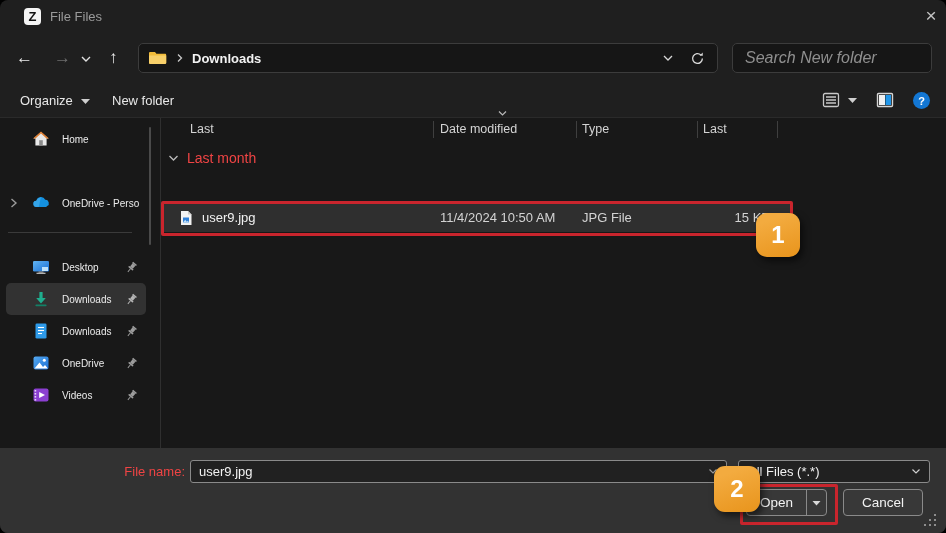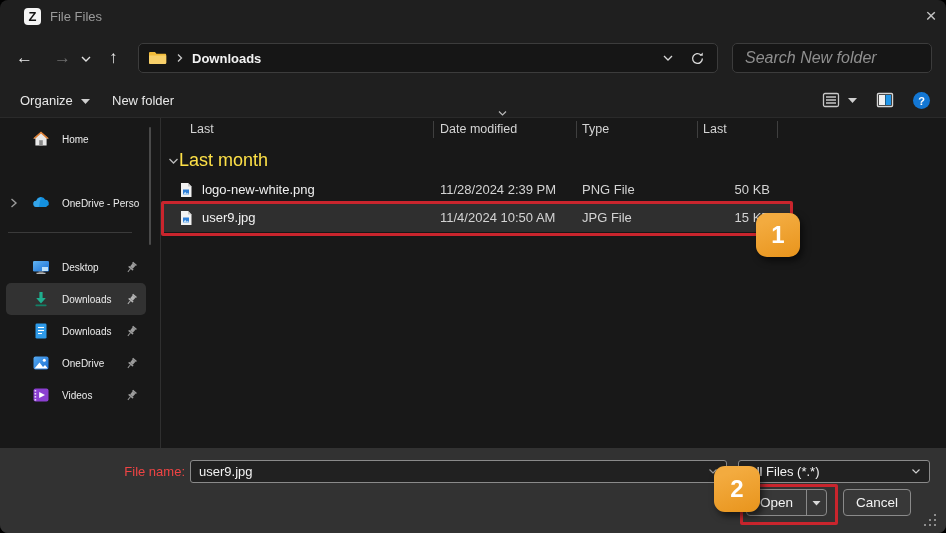--- a/index.html
+++ b/index.html
@@ -307,37 +307,23 @@
   <div class="abs colhead" style="left:703px;">Last</div>
   <div class="abs colsep" style="left:433px;"></div>
   <div class="abs colsep" style="left:576px;"></div>
   <div class="abs colsep" style="left:697px;"></div>
   <div class="abs colsep" style="left:777px;"></div>
 
   <div class="abs" style="left:168px;top:150px;display:flex;align-items:center;">
     <svg width="11" height="8" viewBox="0 0 11 8">
         <polyline points="1.5,2 5.5,6 9.5,2" fill="none" stroke="#bbb" stroke-width="1.3"></polyline>
       </svg>
-    <span style="margin-left:0;color:#fde047;font-size:18px;">Last month</span>
-  </div>
-
-  <div class="abs file-row" style="top:176px;">
-    <span class="c-icon">
-      <svg width="16" height="16" viewBox="0 0 16 16">
-        <path d="M3 1 h7 l3.5 3.5 V15 H3 Z" fill="#f2f2f2"></path>
-        <path d="M10 1 l3.5 3.5 H10 Z" fill="#c9c9c9"></path>
-        <rect x="5" y="7.5" width="6" height="5" fill="#2f7fd6"></rect>
-        <path d="M5 12.5 L7.2 9.8 L8.8 11.8 L9.8 10.8 L11 12.2 V12.5 Z" fill="#bfe0fa"></path>
-      </svg>
-    </span>
-    <span class="cell c-name">logo-new-white.png</span>
-    <span class="cell c-date">11/28/2024 2:39 PM</span>
-    <span class="cell c-type">PNG File</span>
-    <span class="cell c-size">50 KB</span>
-  </div>
+    <span style="margin-left:8px;color:#ef4444;font-size:14px;">Last month</span>
+  </div>
+
 
   <div class="abs file-row row-sel" style="top:204px;">
     <span class="c-icon">
       <svg width="16" height="16" viewBox="0 0 16 16">
         <path d="M3 1 h7 l3.5 3.5 V15 H3 Z" fill="#f2f2f2"></path>
         <path d="M10 1 l3.5 3.5 H10 Z" fill="#c9c9c9"></path>
         <rect x="5" y="7.5" width="6" height="5" fill="#2f7fd6"></rect>
         <path d="M5 12.5 L7.2 9.8 L8.8 11.8 L9.8 10.8 L11 12.2 V12.5 Z" fill="#bfe0fa"></path>
       </svg>
     </span>
@@ -374,21 +360,21 @@
 
   <div class="abs btn" style="left:746px;top:489px;width:81px;padding:0;">
     <span style="flex:1;text-align:center;">Open</span>
     <span style="width:1px;height:25px;background:#8a8a8a;"></span>
     <span style="width:19px;display:flex;justify-content:center;">
       <svg width="9" height="6" viewBox="0 0 9 6">
           <polygon points="0.5,1 8.5,1 4.5,5.5" fill="#d8d8d8"></polygon>
         </svg>
     </span>
   </div>
-  <div class="abs btn" style="left:843px;top:489px;width:68px;">Cancel</div>
+  <div class="abs btn" style="left:843px;top:489px;width:80px;">Cancel</div>
 
   <div class="abs annbox" style="left:740px;top:484px;width:92px;height:35px;"></div>
   <div class="abs badge" style="left:714px;top:466px;width:46px;height:46px;">2</div>
 
   <div class="abs grip" style="left:924px;top:514px;width:13px;height:13px;">
     <i style="left:10px;top:0;"></i>
     <i style="left:5px;top:5px;"></i>
       <i style="left:10px;top:5px;"></i>
     <i style="left:0;top:10px;"></i>
       <i style="left:5px;top:10px;"></i>

